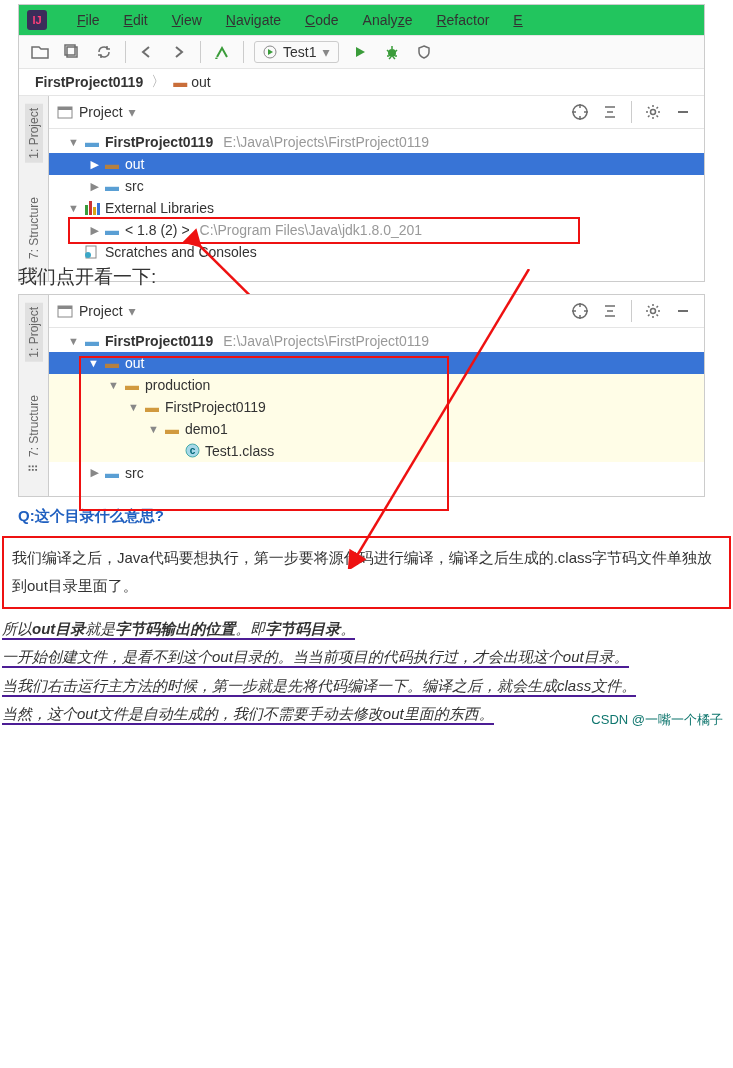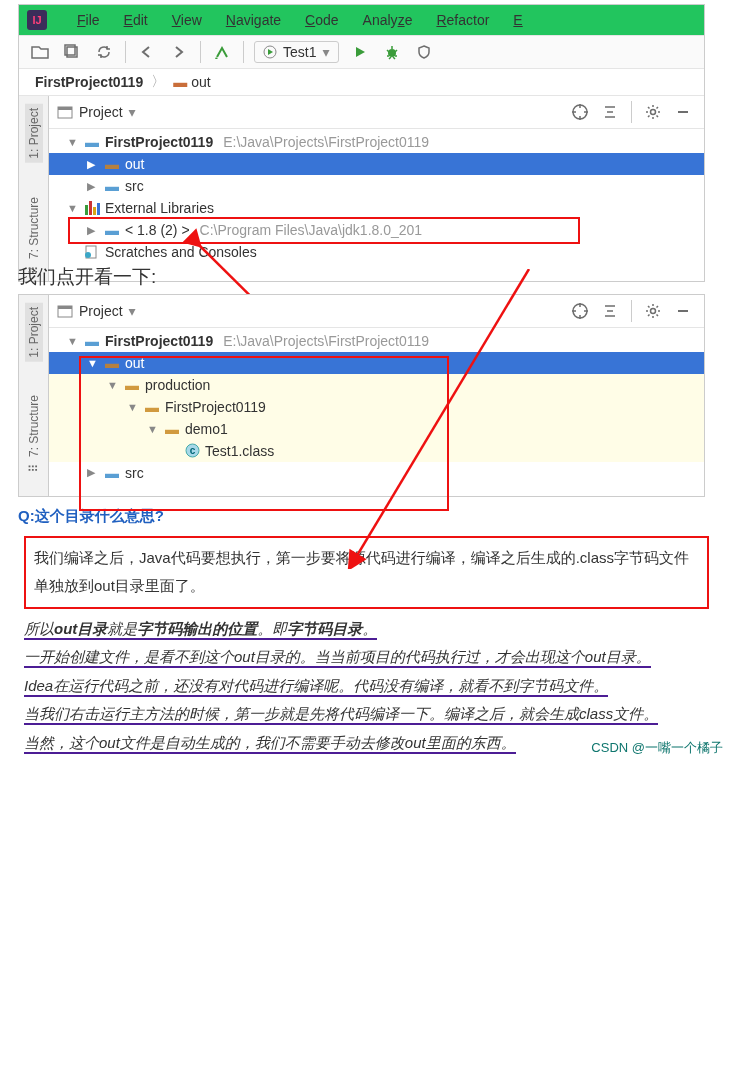--- a/index.html
+++ b/index.html
@@ -14,21 +14,21 @@
 .tb-sep { width: 1px; height: 22px; background: #ccc; margin: 0 4px; }
 .run-config { display: flex; align-items: center; border: 1px solid #ccc; border-radius: 3px; padding: 2px 8px; gap: 6px; margin: 0 4px; }
 .breadcrumb { display: flex; align-items: center; padding: 4px 16px; gap: 8px; border-bottom: 1px solid #e5e5e5; }
 .breadcrumb .bc-item { display: flex; align-items: center; gap: 4px; }
 .breadcrumb .sep { color: #999; }
 .main-area { display: flex; }
 .side-tabs { width: 30px; background: #f2f2f2; border-right: 1px solid #ccc; display: flex; flex-direction: column; align-items: center; padding-top: 8px; gap: 30px; }
 .side-tab { writing-mode: vertical-rl; transform: rotate(180deg); font-size: 12px; color: #666; padding: 4px 2px; display: flex; align-items: center; gap: 4px; }
 .side-tab.active { background: #e0e0e0; }
 .side-tab .dots { writing-mode: horizontal-tb; transform: rotate(90deg); }
-.project-panel { flex: 1; background: #fff; }
+.project-panel { flex: 1; background: #fff; text-align: right; }
 .panel-header { display: flex; align-items: center; padding: 4px 8px; border-bottom: 1px solid #e5e5e5; }
 .panel-title { display: flex; align-items: center; gap: 6px; font-weight: normal; }
 .panel-actions { margin-left: auto; display: flex; align-items: center; gap: 4px; }
 .panel-actions .sep { width: 1px; height: 22px; background: #ccc; margin: 0 4px; }
 .pa-btn { width: 26px; height: 24px; display: flex; align-items: center; justify-content: center; color: #6e6e6e; cursor: pointer; }
 .tree { padding: 2px 0 12px 0; }
 .tree-row { display: flex; align-items: center; padding: 3px 8px; gap: 4px; white-space: nowrap; }
 .tree-row.selected { background: #3874d6; color: #fff; }
 .tree-row .arrow { width: 12px; color: #888; font-size: 11px; }
 .tree-row.selected .arrow { color: #fff; }
@@ -40,21 +40,21 @@
 .indent-3 { padding-left: 58px; }
 .indent-4 { padding-left: 78px; }
 .indent-5 { padding-left: 98px; }
 .indent-6 { padding-left: 118px; }
 .folder-blue { color: #5a9fd4; }
 .folder-orange { color: #d19a3f; }
 .folder-red { color: #c96e3a; }
 .intro-text { font-size: 19px; padding: 8px 0 4px 18px; }
 .annotation { color: #e11; font-weight: bold; font-size: 20px; text-align: center; padding: 4px 0 0 0; }
 .qa-label { color: #2060c0; font-weight: bold; font-size: 15px; padding: 10px 0 6px 18px; }
-.explain { padding: 2px 24px; font-size: 15px; line-height: 1.9; }
+.explain { padding: 2px 2px; font-size: 15px; line-height: 1.9; }
 .explain .box { border: 2px solid #e11; padding: 6px 8px; margin: 2px 0 6px 0; }
 .explain p { margin: 0; }
 .underline-red { border-bottom: 2px solid #4c1d95; display: inline; padding-bottom: 1px; font-style: italic; }
 .second-panel { border: 1px solid #ccc; margin-left: 18px; margin-right: 28px; }
 .redbox1 { position: absolute; border: 2px solid #e11; pointer-events: none; }
 .relwrap { position: relative; }
 svg.arrow-svg { position: absolute; pointer-events: none; }
 .watermark { position: absolute; right: 10px; bottom: 2px; color: #0f766e; font-size: 13px; }
 .libs-icon { display: inline-flex; gap: 1px; align-items: flex-end; height: 14px; }
 .libs-icon span { width: 3px; background: currentColor; }
@@ -370,20 +370,19 @@
 </div>
 
 <div class="qa-label">Q:这个目录什么意思?</div>
 
 <div class="explain">
   <div class="box">
     <p>我们编译之后，Java代码要想执行，第一步要将源代码进行编译，编译之后生成的.class字节码文件单独放到out目录里面了。</p>
   </div>
   <p><span class="underline-red"><span>所以</span><b>out目录</b><span>就是</span><b>字节码输出的位置</b><span>。即</span><b>字节码目录</b><span>。</span></span></p>
   <p><span class="underline-red">一开始创建文件，是看不到这个out目录的。当当前项目的代码执行过，才会出现这个out目录。</span></p>
-  <p><span class="underline-red">Idea在运行代码之前，还没有对代码进行编译呢。代码没有编译，就看不到字节码文件。</span></p>
   <p><span class="underline-red">当我们右击运行主方法的时候，第一步就是先将代码编译一下。编译之后，就会生成class文件。</span></p>
   <p><span class="underline-red">当然，这个out文件是自动生成的，我们不需要手动去修改out里面的东西。</span></p>
 </div>
 
 <div class="watermark">CSDN @一嘴一个橘子</div>
 
 </div>
 
 </body></html>

